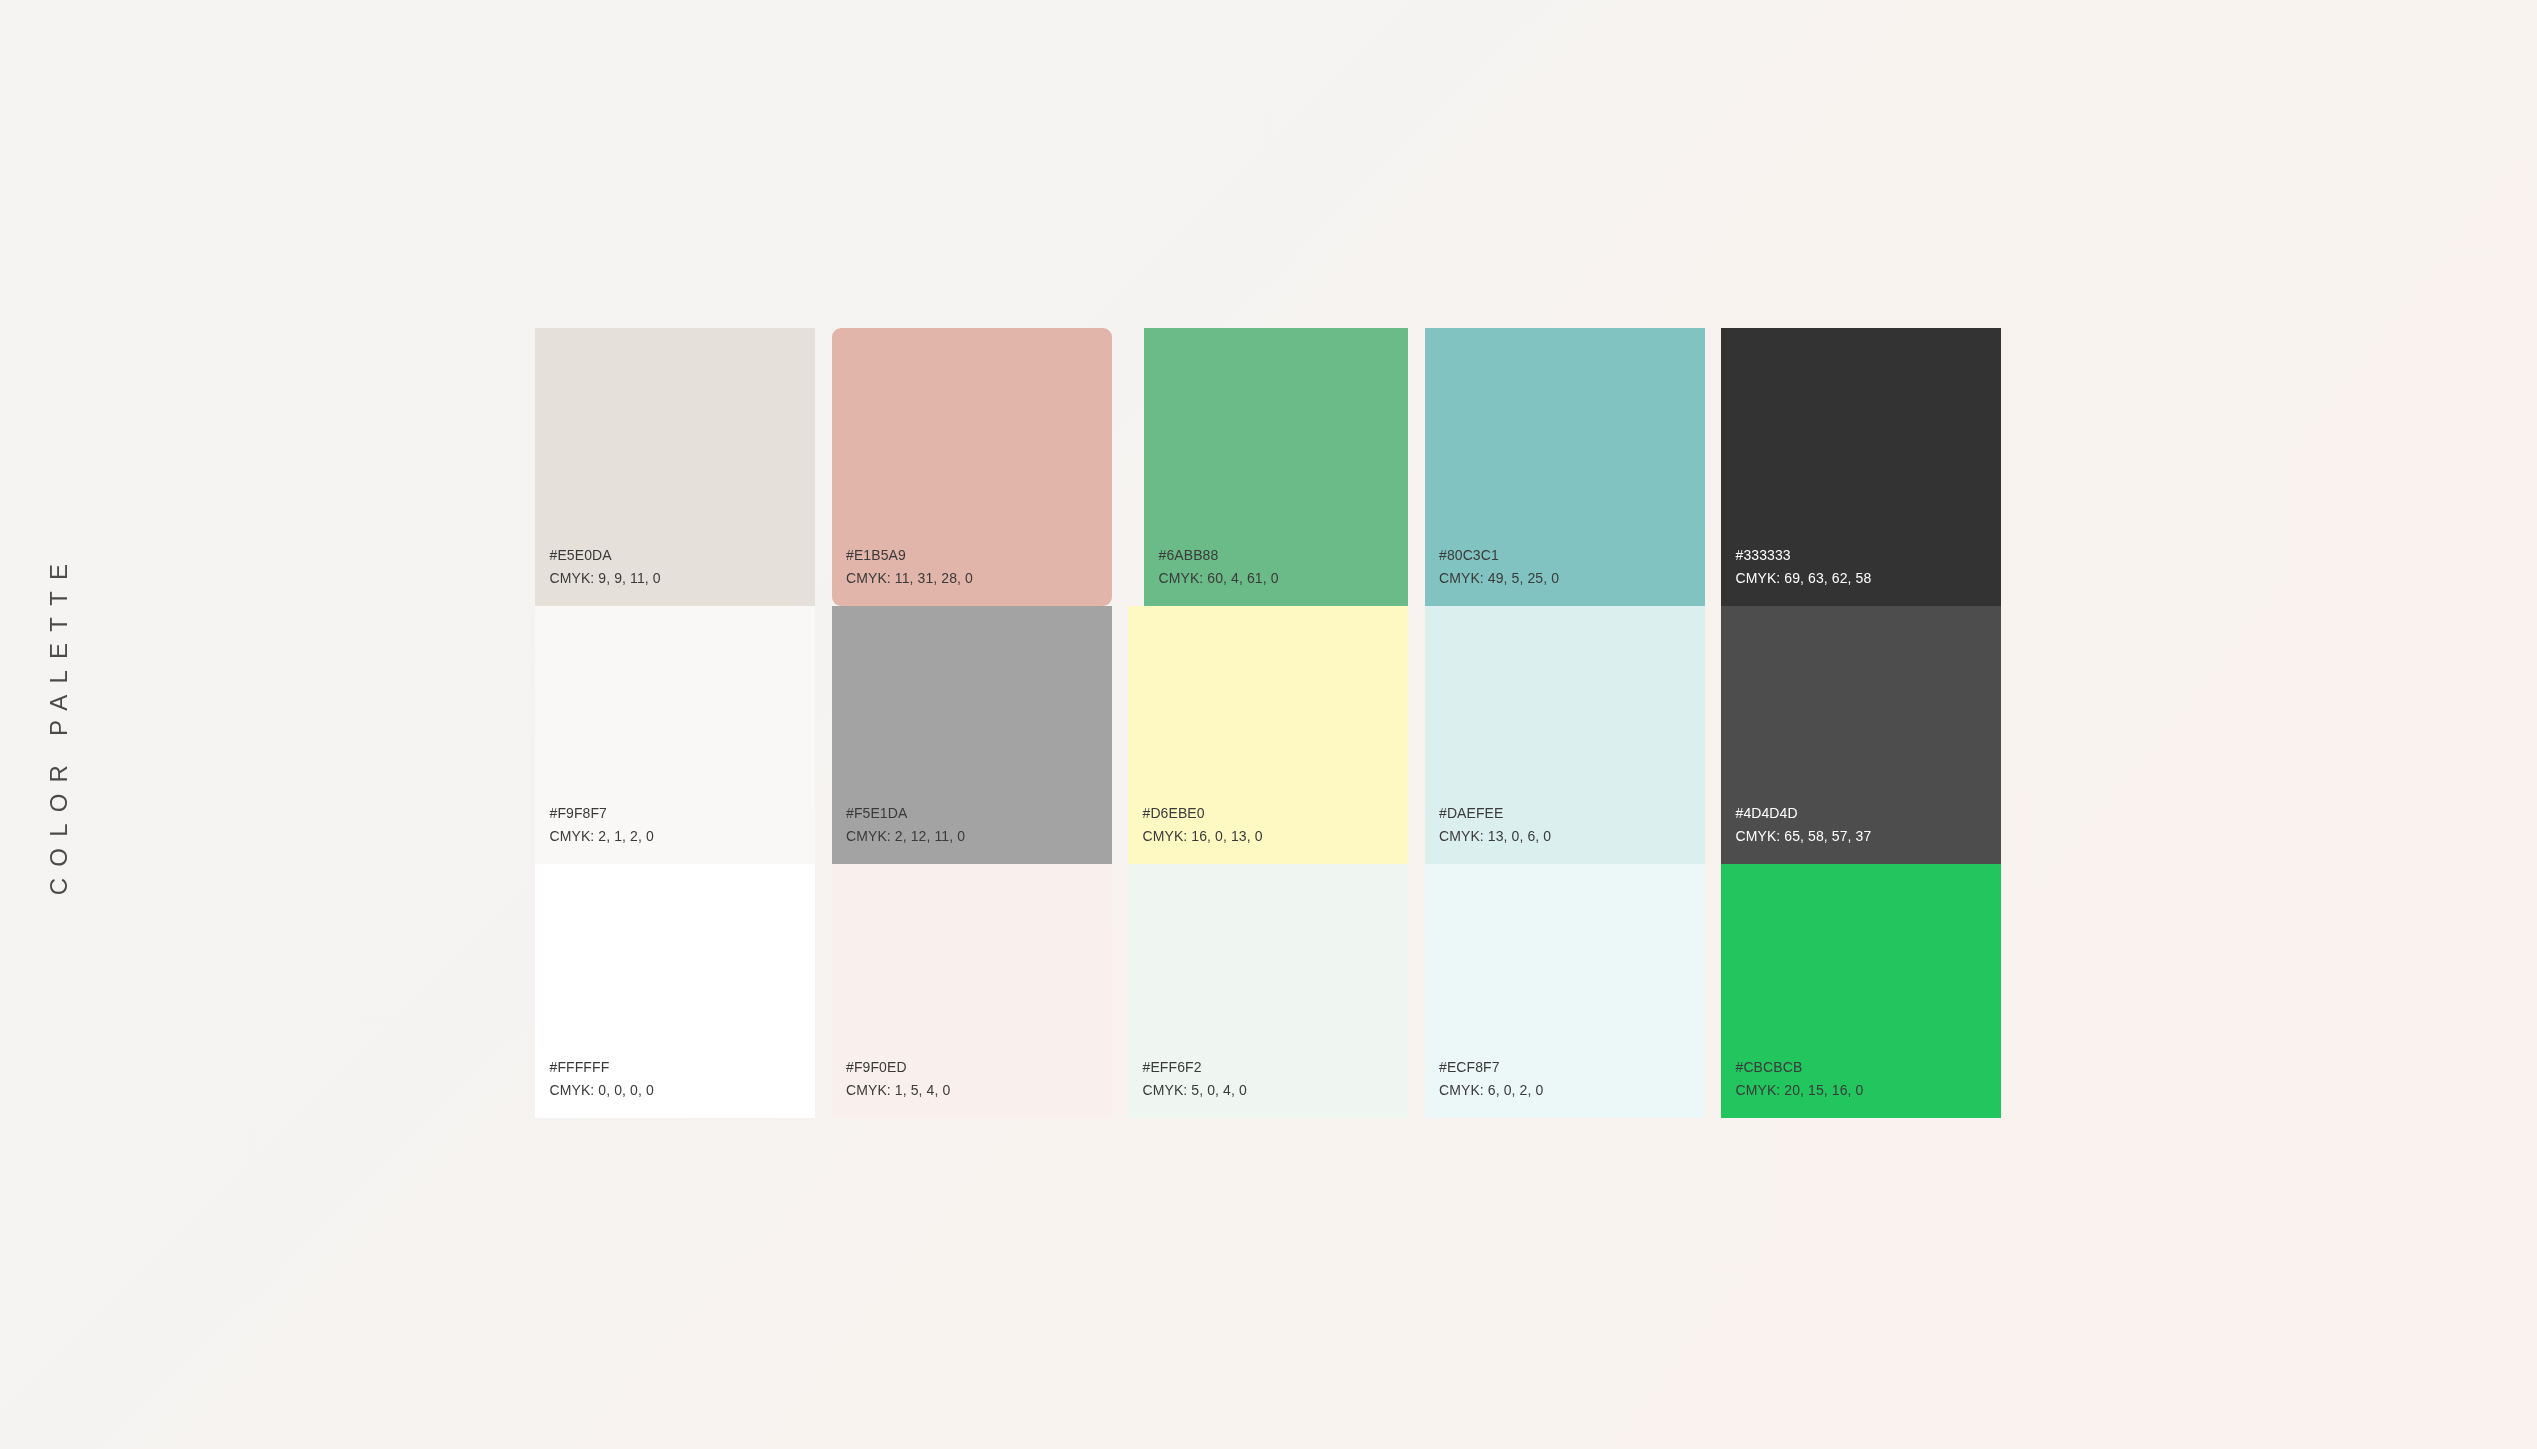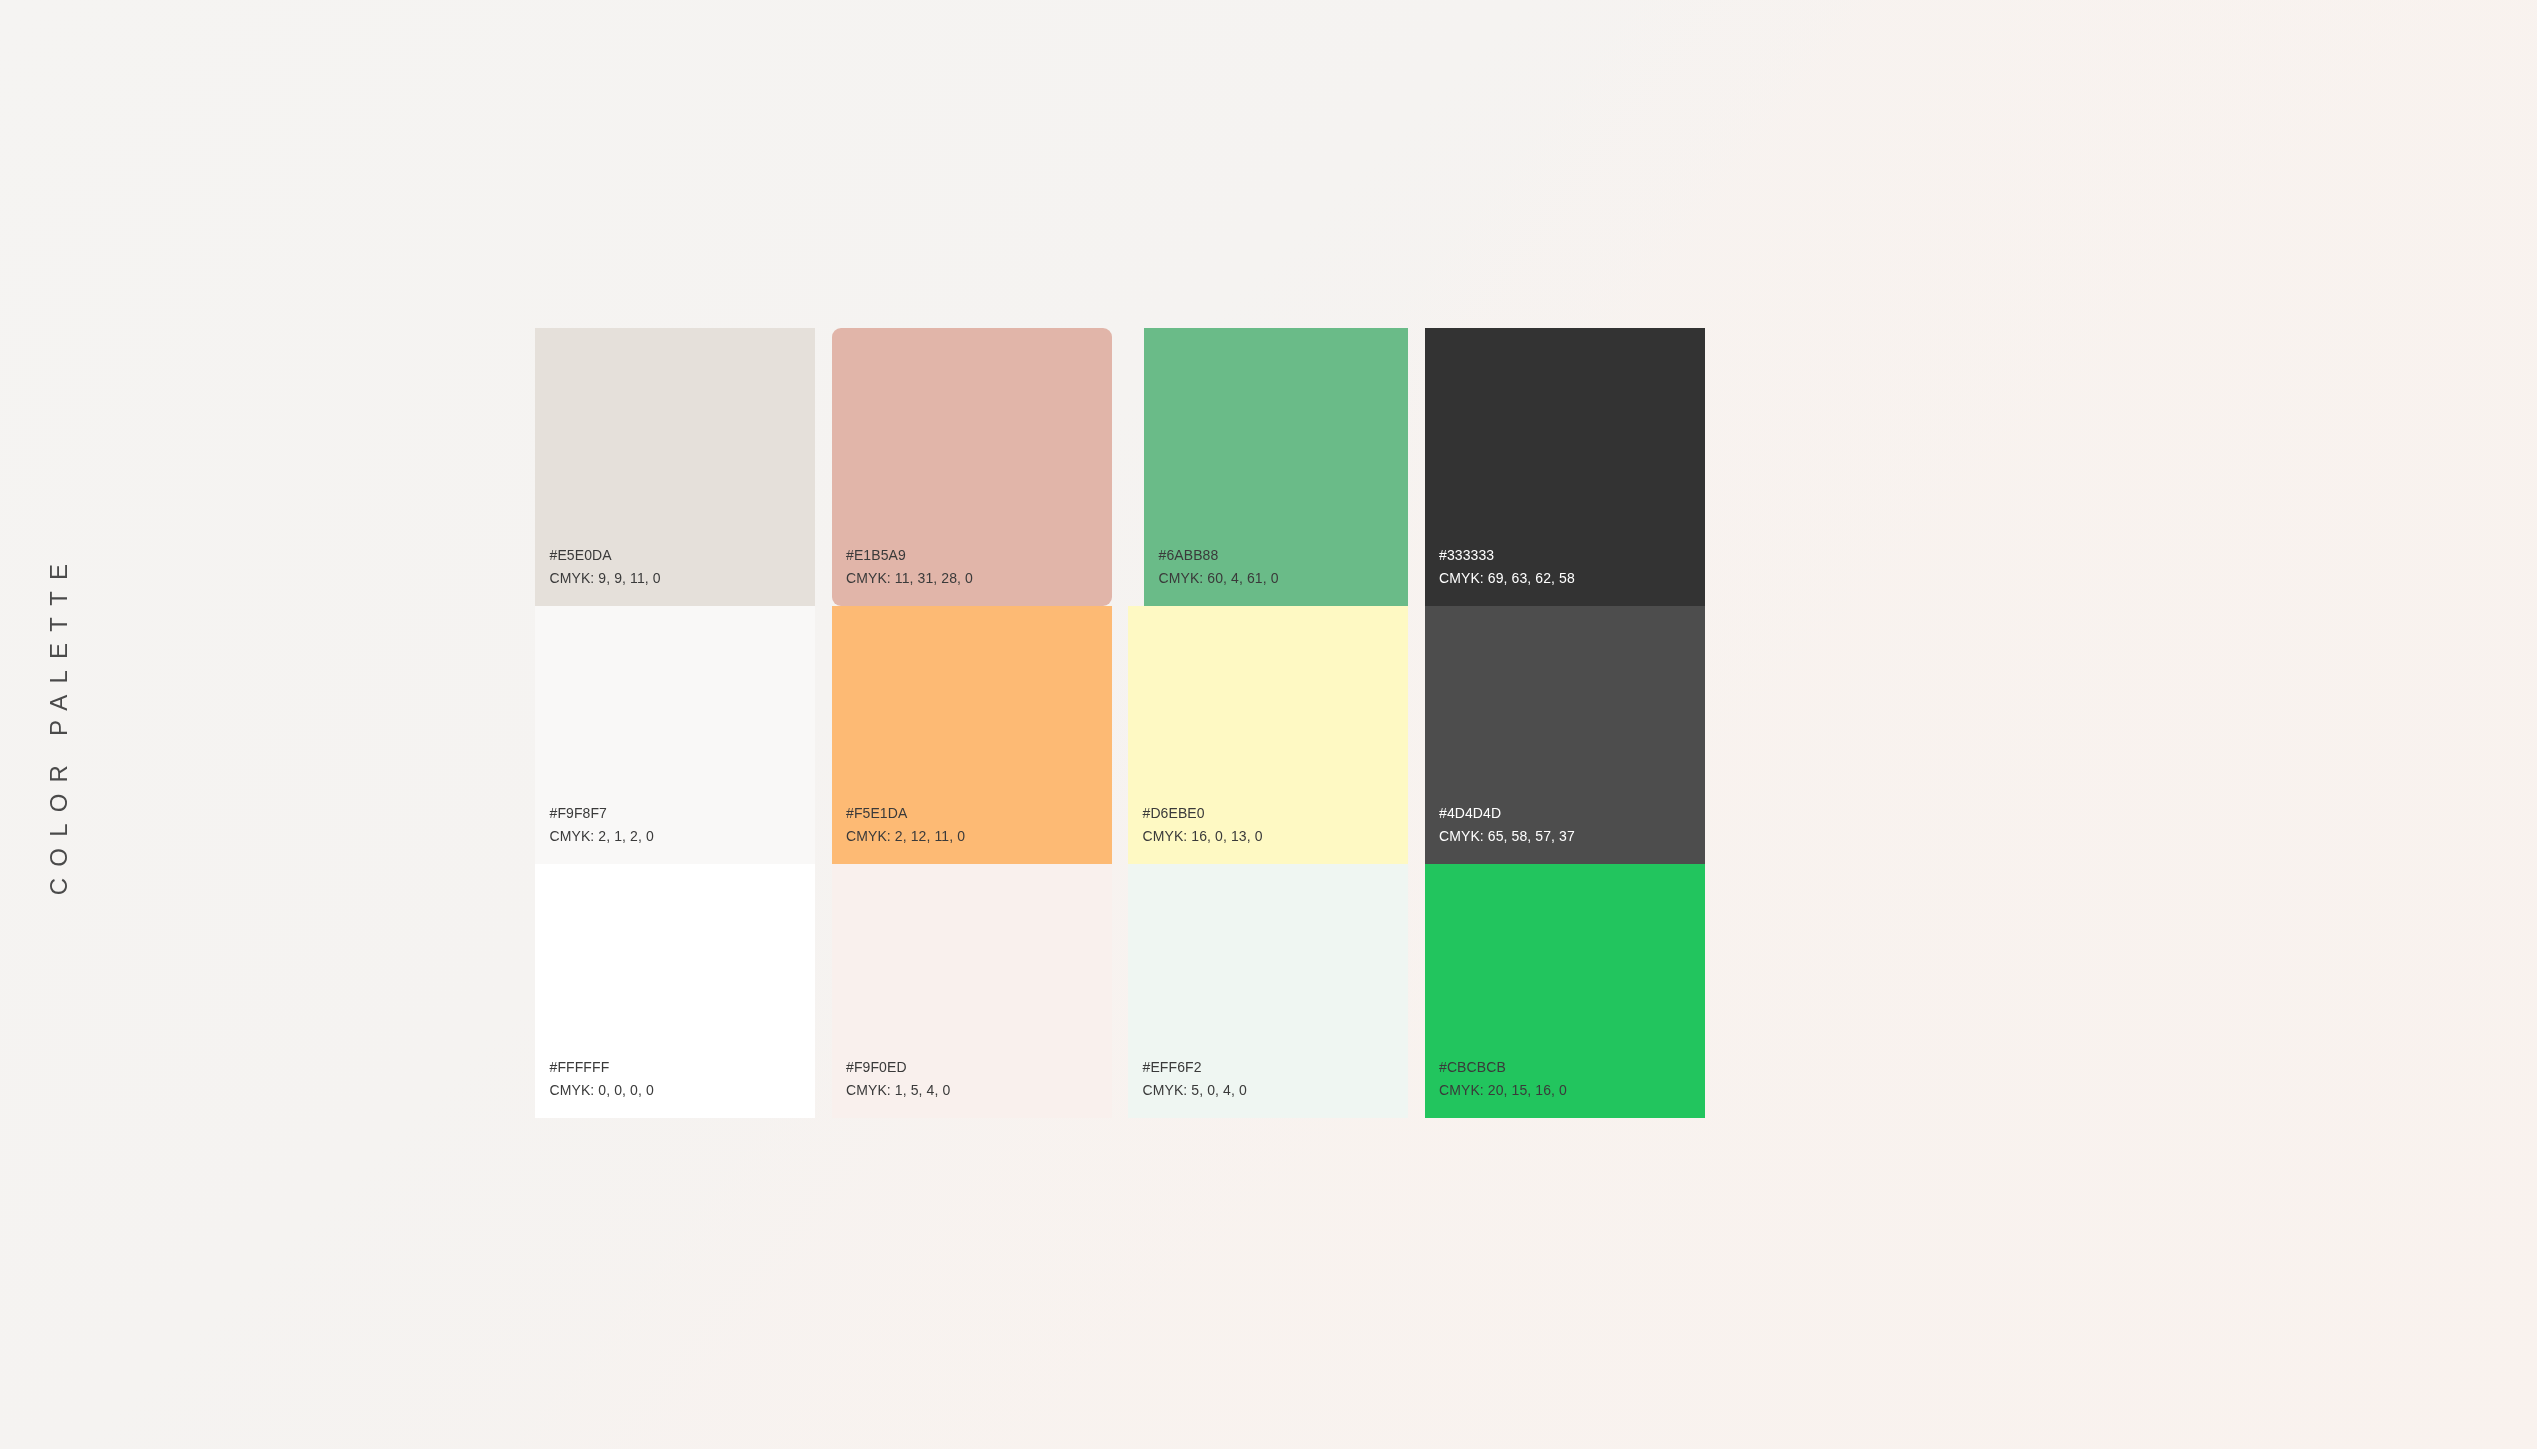--- a/index.html
+++ b/index.html
@@ -118,21 +118,21 @@
       <div class="swatch row-2" style="background-color: rgb(255, 255, 255);">
         <div class="swatch-hex">#FFFFFF</div>
         <div class="swatch-cmyk">CMYK: 0, 0, 0, 0</div>
       </div>
     </div>
     <div class="swatch-col">
       <div class="swatch row-0" style="background-color: rgb(225, 181, 169); border-radius: 9px;">
         <div class="swatch-hex">#E1B5A9</div>
         <div class="swatch-cmyk">CMYK: 11, 31, 28, 0</div>
       </div>
-      <div class="swatch row-1" style="background-color: #fdba74;">
+      <div class="swatch row-1" style="background-color: #a3a3a3;">
         <div class="swatch-hex">#F5E1DA</div>
         <div class="swatch-cmyk">CMYK: 2, 12, 11, 0</div>
       </div>
       <div class="swatch row-2" style="background-color: rgb(249, 240, 237);">
         <div class="swatch-hex">#F9F0ED</div>
         <div class="swatch-cmyk">CMYK: 1, 5, 4, 0</div>
       </div>
     </div>
     <div class="swatch-col">
       <div class="swatch row-0" style="background-color: rgb(106, 187, 136); margin-left: 16px;">
@@ -142,20 +142,34 @@
       <div class="swatch row-1" style="background-color: #fef9c3;">
         <div class="swatch-hex">#D6EBE0</div>
         <div class="swatch-cmyk">CMYK: 16, 0, 13, 0</div>
       </div>
       <div class="swatch row-2" style="background-color: rgb(239, 246, 242);">
         <div class="swatch-hex">#EFF6F2</div>
         <div class="swatch-cmyk">CMYK: 5, 0, 4, 0</div>
       </div>
     </div>
     <div class="swatch-col">
+      <div class="swatch row-0" style="background-color: rgb(128, 195, 193);">
+        <div class="swatch-hex">#80C3C1</div>
+        <div class="swatch-cmyk">CMYK: 49, 5, 25, 0</div>
+      </div>
+      <div class="swatch row-1" style="background-color: rgb(218, 239, 238);">
+        <div class="swatch-hex">#DAEFEE</div>
+        <div class="swatch-cmyk">CMYK: 13, 0, 6, 0</div>
+      </div>
+      <div class="swatch row-2" style="background-color: rgb(236, 248, 247);">
+        <div class="swatch-hex">#ECF8F7</div>
+        <div class="swatch-cmyk">CMYK: 6, 0, 2, 0</div>
+      </div>
+    </div>
+    <div class="swatch-col">
       <div class="swatch row-0 on-dark" style="background-color: rgb(51, 51, 51);">
         <div class="swatch-hex">#333333</div>
         <div class="swatch-cmyk">CMYK: 69, 63, 62, 58</div>
       </div>
       <div class="swatch row-1 on-dark" style="background-color: rgb(77, 77, 77);">
         <div class="swatch-hex">#4D4D4D</div>
         <div class="swatch-cmyk">CMYK: 65, 58, 57, 37</div>
       </div>
       <div class="swatch row-2" style="background-color: #22c55e;">
         <div class="swatch-hex">#CBCBCB</div>

